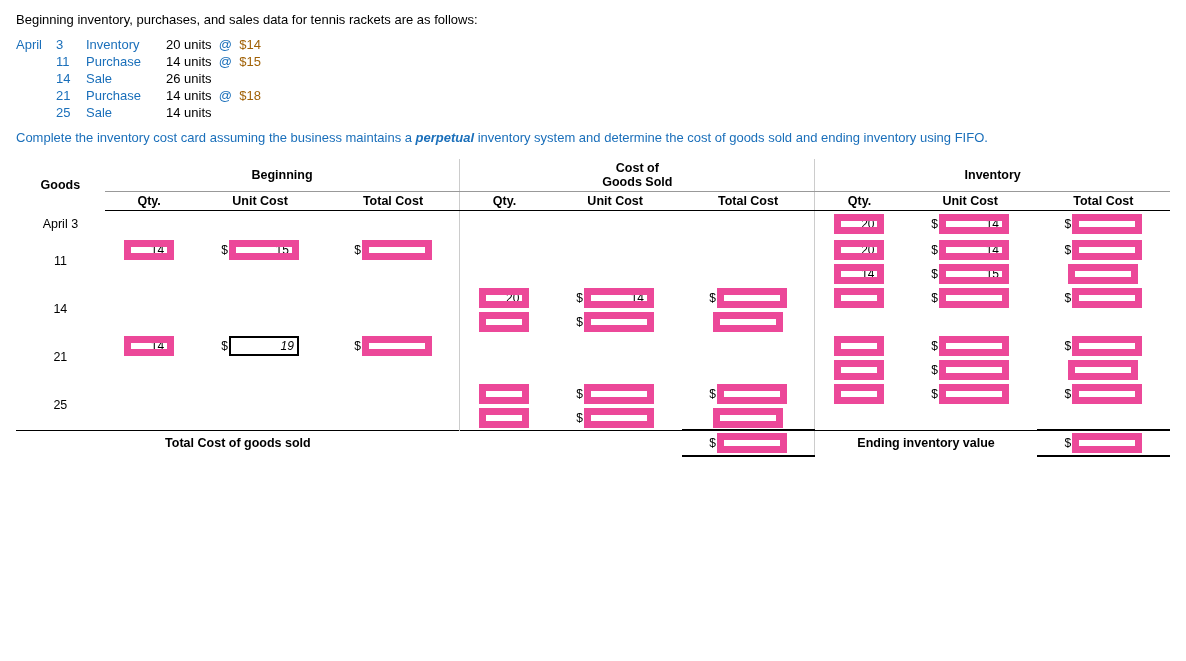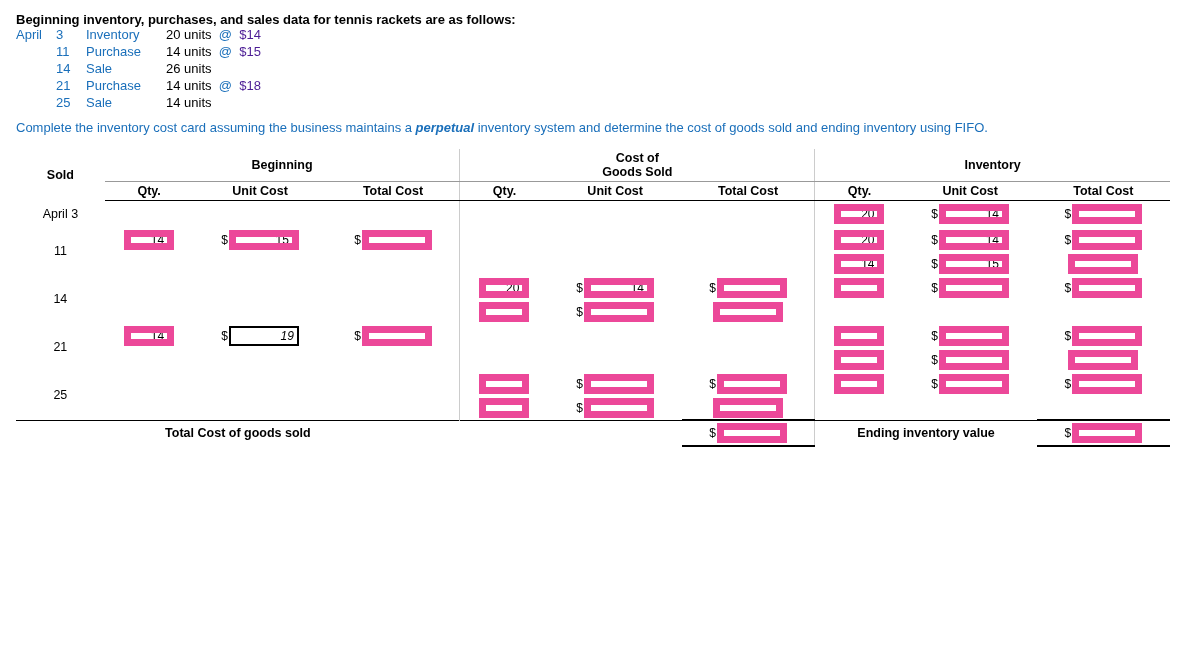--- a/index.html
+++ b/index.html
@@ -4,22 +4,22 @@
   <style>
     * { box-sizing: border-box; margin: 0; padding: 0; }
     body {
       font-family: Arial, sans-serif;
       font-size: 13px;
       background: #fff;
       color: #000;
       padding: 12px 16px;
     }
     .intro-text {
+      margin-bottom: 10px;
       font-size: 13px;
-      font-weight: bold;
     }
     .data-table {
       margin-bottom: 10px;
     }
     .data-row {
       display: flex;
       align-items: center;
       margin-bottom: 2px;
     }
     .col-month {
@@ -34,21 +34,21 @@
       width: 80px;
       color: #1a6fba;
     }
     .col-detail {
       color: #000;
     }
     .col-detail .at-sign {
       color: #1a6fba;
     }
     .col-detail .price {
-      color: #4c1d95;
+      color: #a16207;
     }
     .instruction {
       margin-bottom: 14px;
       font-size: 13px;
       color: #1a6fba;
     }
     .instruction em {
       font-style: italic;
       font-weight: bold;
       color: #1a6fba;
@@ -161,21 +161,21 @@
   </div>
 </div>
 
 <div class="instruction">
   Complete the inventory cost card assuming the business maintains a <em>perpetual</em> inventory system and determine the cost of goods sold and ending inventory using FIFO.
 </div>
 
 <table class="inventory-table">
   <thead>
     <tr class="top-header-row">
-      <th class="col-date" rowspan="2">Sold</th>
+      <th class="col-date" rowspan="2">Goods</th>
       <th colspan="3" style="border-bottom:1px solid #999; border-right:1px solid #ccc;">Beginning</th>
       <th colspan="3" style="border-bottom:1px solid #999; border-right:1px solid #ccc;">Cost of<br>Goods Sold</th>
       <th colspan="3" style="border-bottom:1px solid #999;">Inventory</th>
     </tr>
     <tr class="sub-header-row">
       <th class="col-qty">Qty.</th>
       <th class="col-unit">Unit Cost</th>
       <th class="col-total" style="border-right:1px solid #ccc;">Total Cost</th>
       <th class="col-qty">Qty.</th>
       <th class="col-unit">Unit Cost</th>

